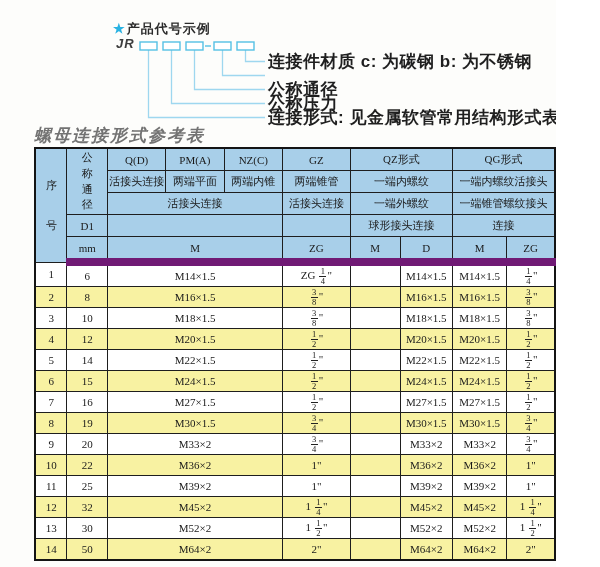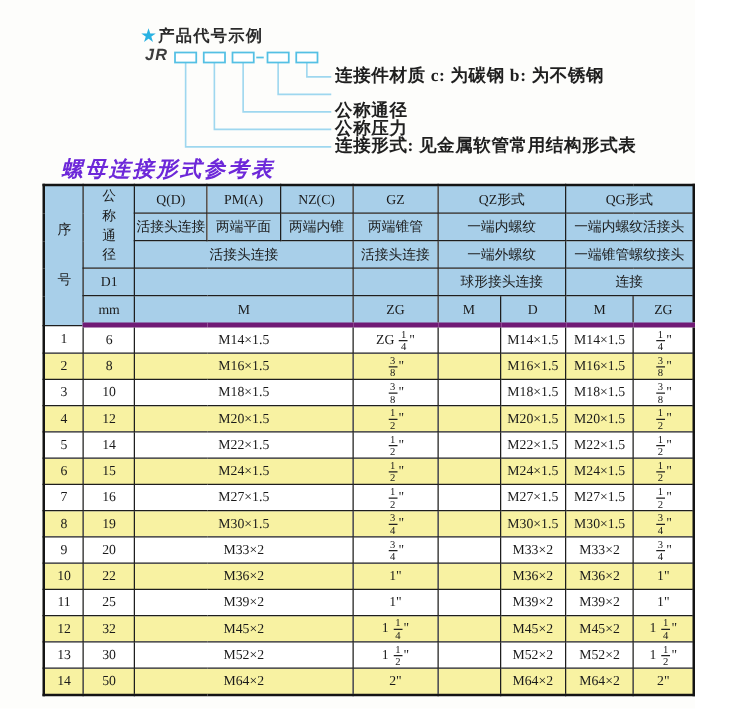--- a/index.html
+++ b/index.html
@@ -15,48 +15,47 @@
     font-size:13px; font-weight:bold; color:#2b2b2b; letter-spacing:1px;
     white-space:nowrap;
   }
   .diagram-heading .star { color:#29b2e2; font-style:normal; margin-right:1px; }
   .code-prefix {
     position:absolute; left:116px; top:36px;
     font-size:13px; font-weight:bold; color:#3c3c3c; letter-spacing:1px;font-style:italic;
   }
   .dlabel {
     position:absolute; left:268px; height:14px; line-height:14px;
-    font-size:14px; font-weight:bold; color:#1f1f1f; white-space:nowrap;
+    font-size:17px; font-weight:bold; color:#1f1f1f; white-space:nowrap;
     letter-spacing:0.5px;
-    font-family:Liberation Serif, serif;
   }
   .dlabel-0 { top:55px; } .dlabel-1 { top:69px; } .dlabel-2 { top:83px; }
   .dlabel-3 { top:97px; } .dlabel-4 { top:111px; }
 
   
   .table-title {
     position:absolute; left:34px; top:124px;
     font-family:"Liberation Serif", serif; font-style:italic; font-weight:bold;
-    font-size:17px; color:#6d28d9; letter-spacing:2px; white-space:nowrap;margin-left:15px;
+    font-size:17px; color:#737373; letter-spacing:2px; white-space:nowrap;
   }
 
   
   table.ref {
     position:absolute; left:34px; top:147px;
     border-collapse:collapse; table-layout:fixed;
     border:2px solid #141414;
     font-family:"Liberation Serif", serif; color:#1a1a1a;
   }
   table.ref th, table.ref td {
     border:1px solid #1e1e1e; padding:0 1px;
     text-align:center; vertical-align:middle;
     font-size:11px; font-weight:normal; overflow:hidden;
   }
   table.ref thead th { background:#a8cfe9; height:21px; }
-  table.ref thead tr:last-child th { border-bottom:4px solid #701a75; }
+  table.ref thead tr:last-child th { border-bottom:8px solid #701a75; }
   table.ref tbody td { background:#ffffff; height:20px; }
   table.ref tbody tr.alt td { background:#f8f2a2; }
 
   .vtext {
     width:1.05em; margin:0 auto; word-break:break-all;
     line-height:1.45; font-size:11px;
   }
   .vtext-seq { line-height:3.7;text-align:right; }
 
   .frac {

